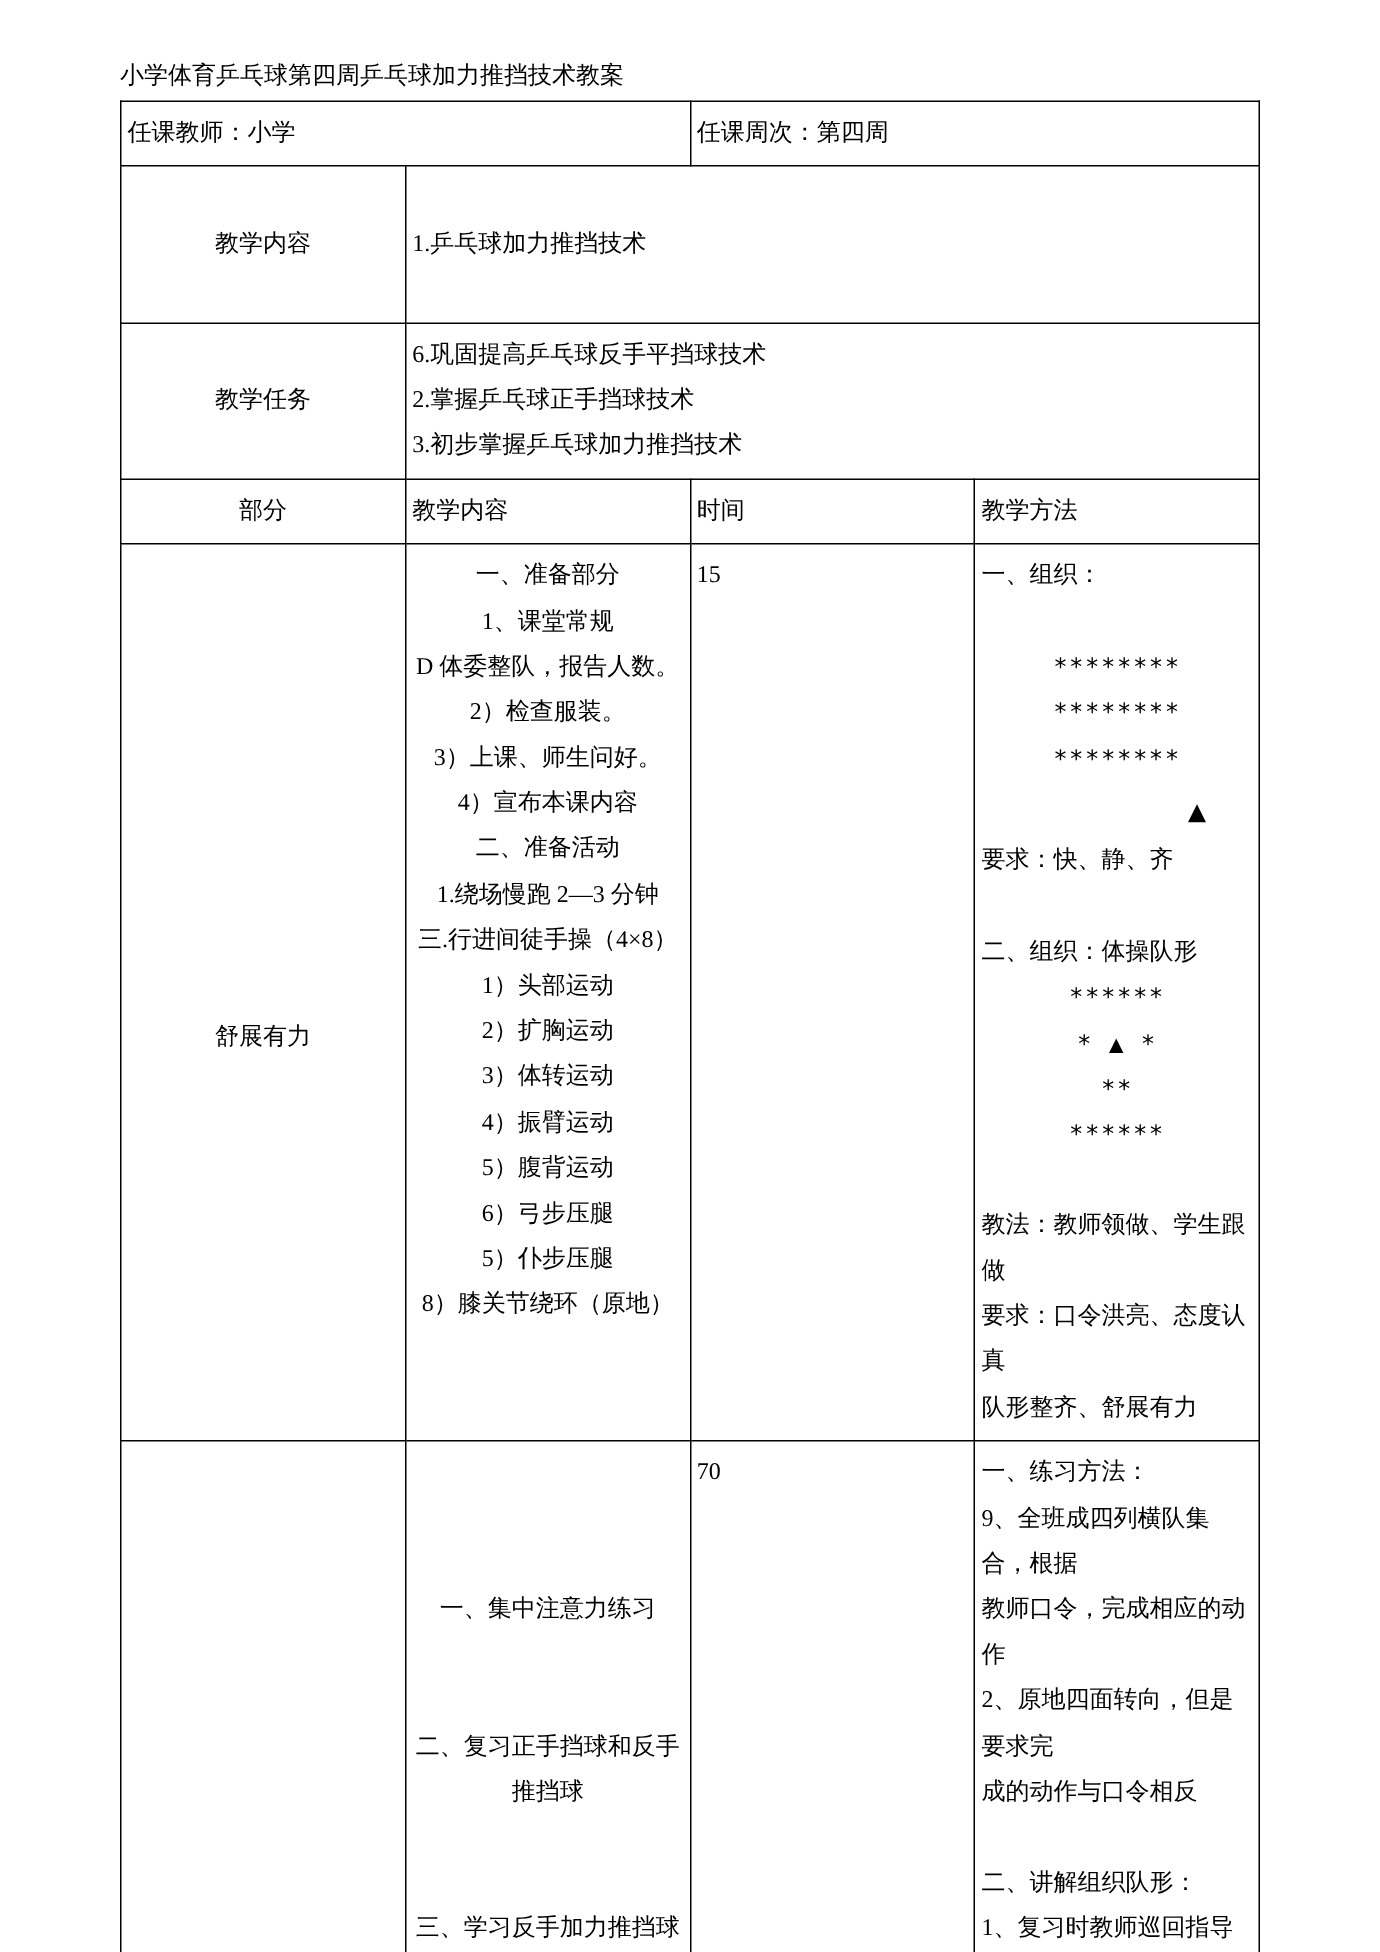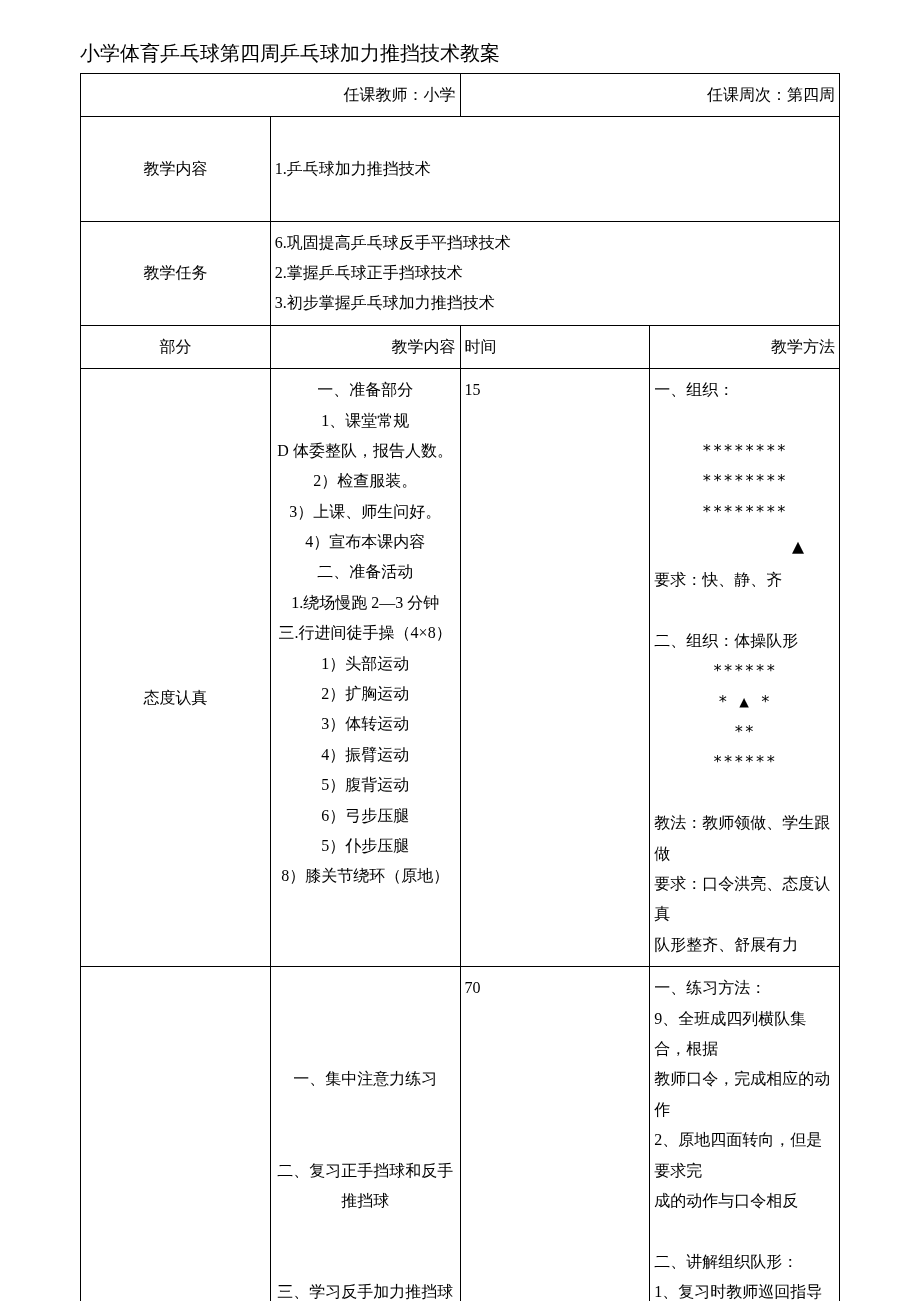--- a/index.html
+++ b/index.html
@@ -6,21 +6,21 @@
     font-family: "SimSun", "宋体", serif;
     font-size: 16px;
     color: #000;
     background: #fff;
     margin: 0;
     padding: 40px 80px;
     width: 920px;
     box-sizing: border-box;
   }
   .doc-title {
-    font-size: 20px;
+    font-size: 16px;
     margin-bottom: 6px;
   }
   table {
     border-collapse: collapse;
     width: 100%;
     table-layout: fixed;
   }
   td, th {
     border: 1px solid #000;
     padding: 6px 4px;
@@ -40,21 +40,21 @@
     width: 32px;
     text-align: left;
   }
   .col-method {
     width: 250px;
   }
   .vtext {
     
   }
   .center {
-    text-align: right;
+    text-align: left;
   }
   .pad {
     padding-left: 4px;
     margin-left: 47px;
   }
   .block {
     display: block;
   }
   .formation {
     text-align: center;
@@ -106,21 +106,21 @@
     <td class="center col-content">教学内容</td>
     <td class="col-time">
       <span class="vtext">时间</span>
     </td>
     <td class="center col-method">教学方法</td>
   </tr>
 
   <tr>
     <td class="col-label">
       <br><br>
-      <span class="vtext">态度认真</span>
+      <span class="vtext">舒展有力</span>
     </td>
     <td class="pad col-content">
       <span class="block">一、准备部分</span>
       <span class="block">1、课堂常规</span>
       <span class="block">D 体委整队，报告人数。</span>
       <span class="block">2）检查服装。</span>
       <span class="block">3）上课、师生问好。</span>
       <span class="block">4）宣布本课内容</span>
       <span class="block">二、准备活动</span>
       <span class="block">1.绕场慢跑 2—3 分钟</span>

